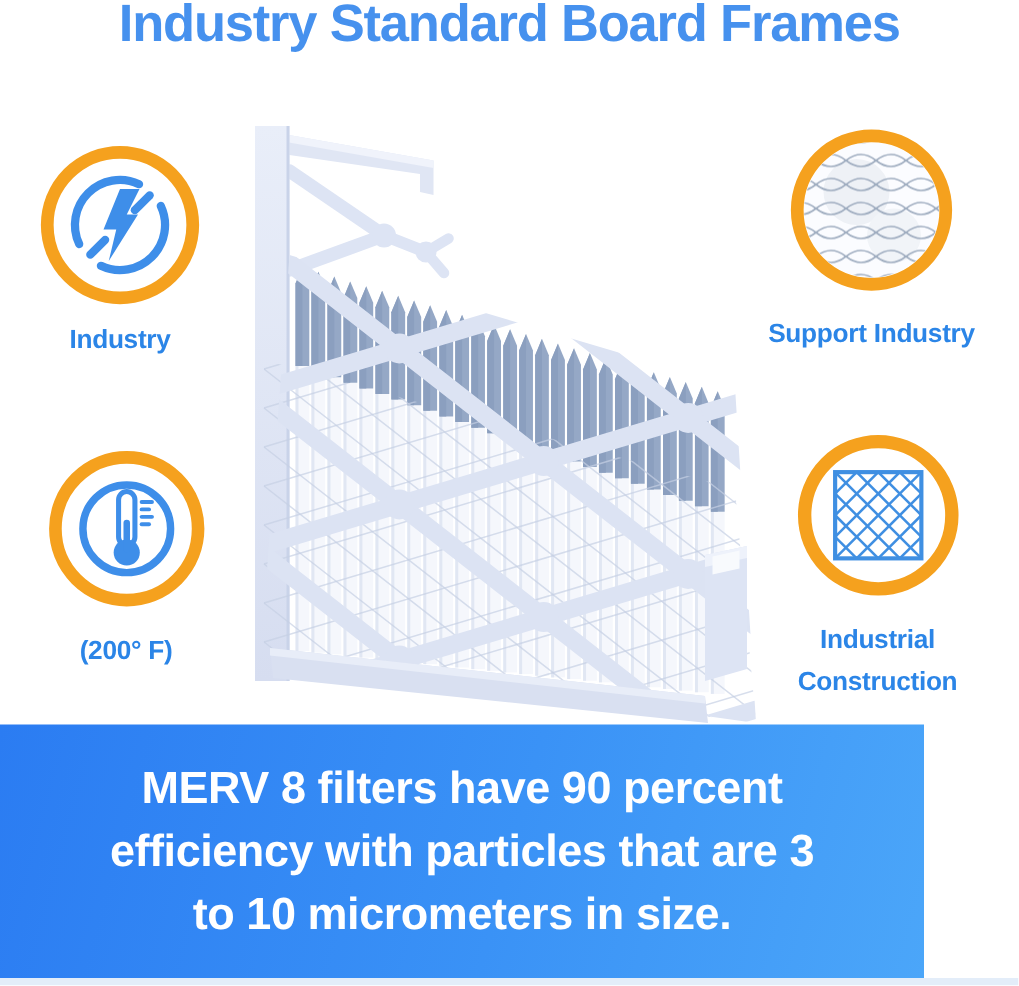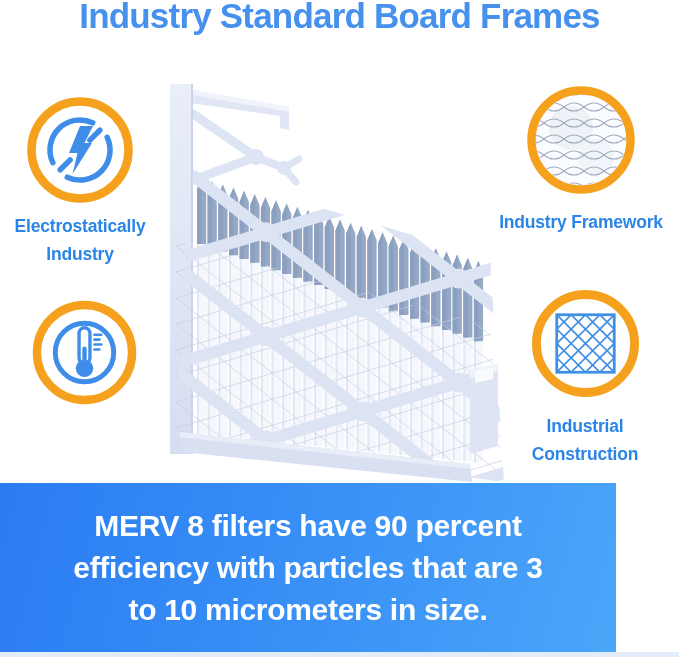--- a/index.html
+++ b/index.html
@@ -50,21 +50,20 @@
 <section class="feature f-tl">
   <svg class="icon-wrap" width="108" height="108" viewBox="-54 -54 108 108">
     <circle r="48.5" fill="#ffffff" stroke="#F5A11E" stroke-width="8.5"></circle>
     <path d="M12.7,-27.2 A30,30 0 0 0 -27.2,12.7" stroke="#3E8EE9" stroke-width="5.5" fill="none" stroke-linecap="round"></path>
     <path d="M-12.7,27.2 A30,30 0 0 0 27.2,-12.7" stroke="#3E8EE9" stroke-width="5.5" fill="none" stroke-linecap="round"></path>
     <line x1="9.9" y1="-9.9" x2="19.8" y2="-19.8" stroke="#3E8EE9" stroke-width="5.5" stroke-linecap="round"></line>
     <line x1="-9.9" y1="9.9" x2="-19.8" y2="19.8" stroke="#3E8EE9" stroke-width="5.5" stroke-linecap="round"></line>
     <path d="M0,-24 L13,-24 L4.5,-7 L12,-7 L-7.5,24 L-2.5,3 L-11,3 Z" fill="#3E8EE9"></path>
   </svg>
   <div class="label">
-    <span class="line">Electrostatically</span>
     <span class="line">Industry</span>
   </div>
 </section>
 
 <section class="feature f-tr">
   <svg class="icon-wrap" width="114" height="114" viewBox="0 0 114 114">
     <defs>
       <pattern id="meshPat" width="40" height="32" patternUnits="userSpaceOnUse">
         <g stroke="#94a3b8" stroke-width="1.1" fill="none" opacity="0.9">
           <path d="M-20,8 Q-10,0 0,8 T20,8 T40,8 T60,8"></path>
@@ -74,39 +73,40 @@
         </g>
       </pattern>
     </defs>
     <circle cx="57" cy="57" r="45" fill="#fbfcff"></circle>
     <circle cx="47" cy="45" r="22" fill="#eef1f6"></circle>
     <circle cx="72" cy="74" r="18" fill="#f1f4f8"></circle>
     <circle cx="57" cy="57" r="45" fill="url(#meshPat)"></circle>
     <circle cx="57" cy="57" r="49.5" fill="none" stroke="#F5A11E" stroke-width="8.5"></circle>
   </svg>
   <div class="label">
-    <span class="line">Industry Framework</span>
+    <span class="line">Support Industry</span>
   </div>
 </section>
 
 <section class="feature f-bl">
   <svg class="icon-wrap" width="107" height="107" viewBox="-54 -54 108 108">
     <circle r="48" fill="#ffffff" stroke="#F5A11E" stroke-width="8.5"></circle>
     <circle r="29.5" fill="none" stroke="#3E8EE9" stroke-width="5"></circle>
     <rect x="-5.5" y="-25" width="11" height="36" rx="5.5" fill="#ffffff" stroke="#3E8EE9" stroke-width="3.4"></rect>
     <circle cy="16" r="8.8" fill="#3E8EE9"></circle>
     <rect x="-2.2" y="-6" width="4.4" height="22" rx="2.2" fill="#3E8EE9"></rect>
     <g stroke="#3E8EE9" stroke-width="2.6" stroke-linecap="round">
       <line x1="10" y1="-18" x2="17" y2="-18"></line>
       <line x1="10" y1="-13" x2="15" y2="-13"></line>
       <line x1="10" y1="-8" x2="17" y2="-8"></line>
       <line x1="10" y1="-3" x2="15" y2="-3"></line>
     </g>
   </svg>
   <div class="label">
+    <span class="line">(200° F)</span>
   </div>
 </section>
 
 <section class="feature f-br">
   <svg class="icon-wrap" width="113" height="113" viewBox="-57 -57 114 114">
     <defs>
       <clipPath id="gridClip">
           <rect x="-29" y="-29" width="58" height="58"></rect>
         </clipPath>
     </defs>

